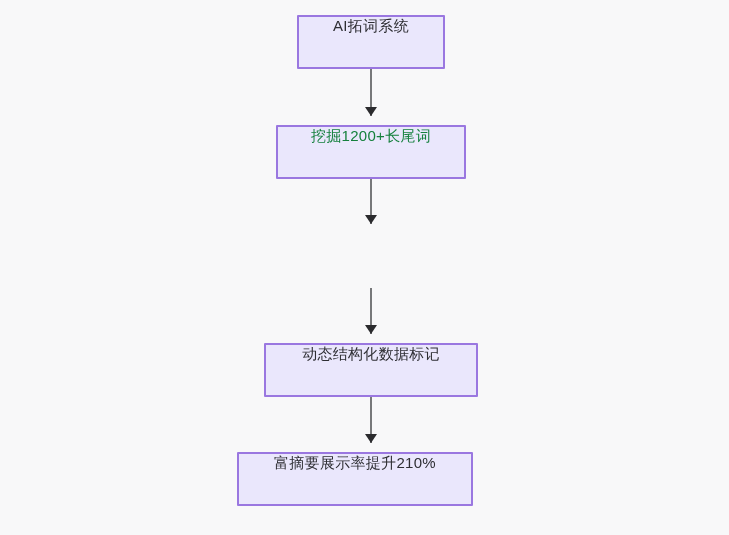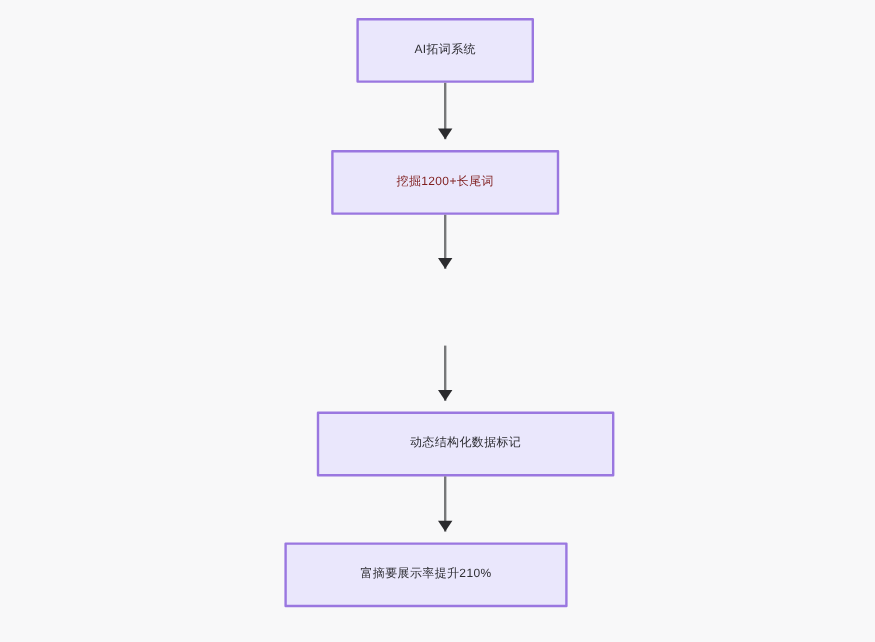--- a/index.html
+++ b/index.html
@@ -18,24 +18,24 @@
     width: 729px;
     height: 535px;
   }
   .flow-node {
     position: absolute;
     box-sizing: border-box;
     background: #eae7fc;
     border: 2px solid #9a77e0;
     border-radius: 1px;
     display: flex;
-    align-items: center;
+    align-items: flex-start;
     justify-content: center;
     color: #2e2e33;
-    font-size: 10px;
+    font-size: 15px;
     letter-spacing: 0.3px;
     line-height: 1.2;
     white-space: nowrap;
   }
   .flow-edge {
     position: absolute;
     width: 2px;
     background: #77787a;
   }
   .flow-arrowhead {
@@ -51,30 +51,30 @@
 <body style="background: rgb(248, 248, 249);">
 
 <div id="flowchart-canvas">
 
   <div class="flow-node" style="left: 297px; top: 15px; width: 148px; height: 54px; background: rgb(234, 231, 252); border-color: rgb(154, 119, 224); color: rgb(46, 46, 51);">
     <span>AI拓词系统</span>
   </div>
   <div class="flow-edge" style="left: 370px; top: 69px; height: 47px; background: rgb(119, 120, 122);"></div>
   <div class="flow-arrowhead" style="left: 365px; top: 107px; border-top-color: rgb(43, 43, 46);"></div>
 
-  <div class="flow-node" style="left: 276px; top: 125px; width: 190px; height: 54px; background: rgb(234, 231, 252); border-color: rgb(154, 119, 224); color: #7f1d1d;">
+  <div class="flow-node" style="left: 276px; top: 125px; width: 190px; height: 54px; background: rgb(234, 231, 252); border-color: rgb(154, 119, 224); color: #15803d;">
     <span>挖掘1200+长尾词</span>
   </div>
   <div class="flow-edge" style="left: 370px; top: 179px; height: 45px; background: rgb(119, 120, 122);"></div>
   <div class="flow-arrowhead" style="left: 365px; top: 215px; border-top-color: rgb(43, 43, 46);"></div>
 
   <div class="flow-edge" style="left: 370px; top: 288px; height: 46px; background: rgb(119, 120, 122);"></div>
   <div class="flow-arrowhead" style="left: 365px; top: 325px; border-top-color: rgb(43, 43, 46);"></div>
 
-  <div class="flow-node" style="left: 264px; top: 343px; width: 248px; height: 54px; background: rgb(234, 231, 252); border-color: rgb(154, 119, 224); color: rgb(46, 46, 51);">
+  <div class="flow-node" style="left: 264px; top: 343px; width: 214px; height: 54px; background: rgb(234, 231, 252); border-color: rgb(154, 119, 224); color: rgb(46, 46, 51);">
     <span>动态结构化数据标记</span>
   </div>
   <div class="flow-edge" style="left: 370px; top: 397px; height: 46px; background: rgb(119, 120, 122);"></div>
   <div class="flow-arrowhead" style="left: 365px; top: 434px; border-top-color: rgb(43, 43, 46);"></div>
 
   <div class="flow-node" style="left: 237px; top: 452px; width: 236px; height: 54px; background: rgb(234, 231, 252); border-color: rgb(154, 119, 224); color: rgb(46, 46, 51);">
     <span>富摘要展示率提升210%</span>
   </div>
 
 </div>

